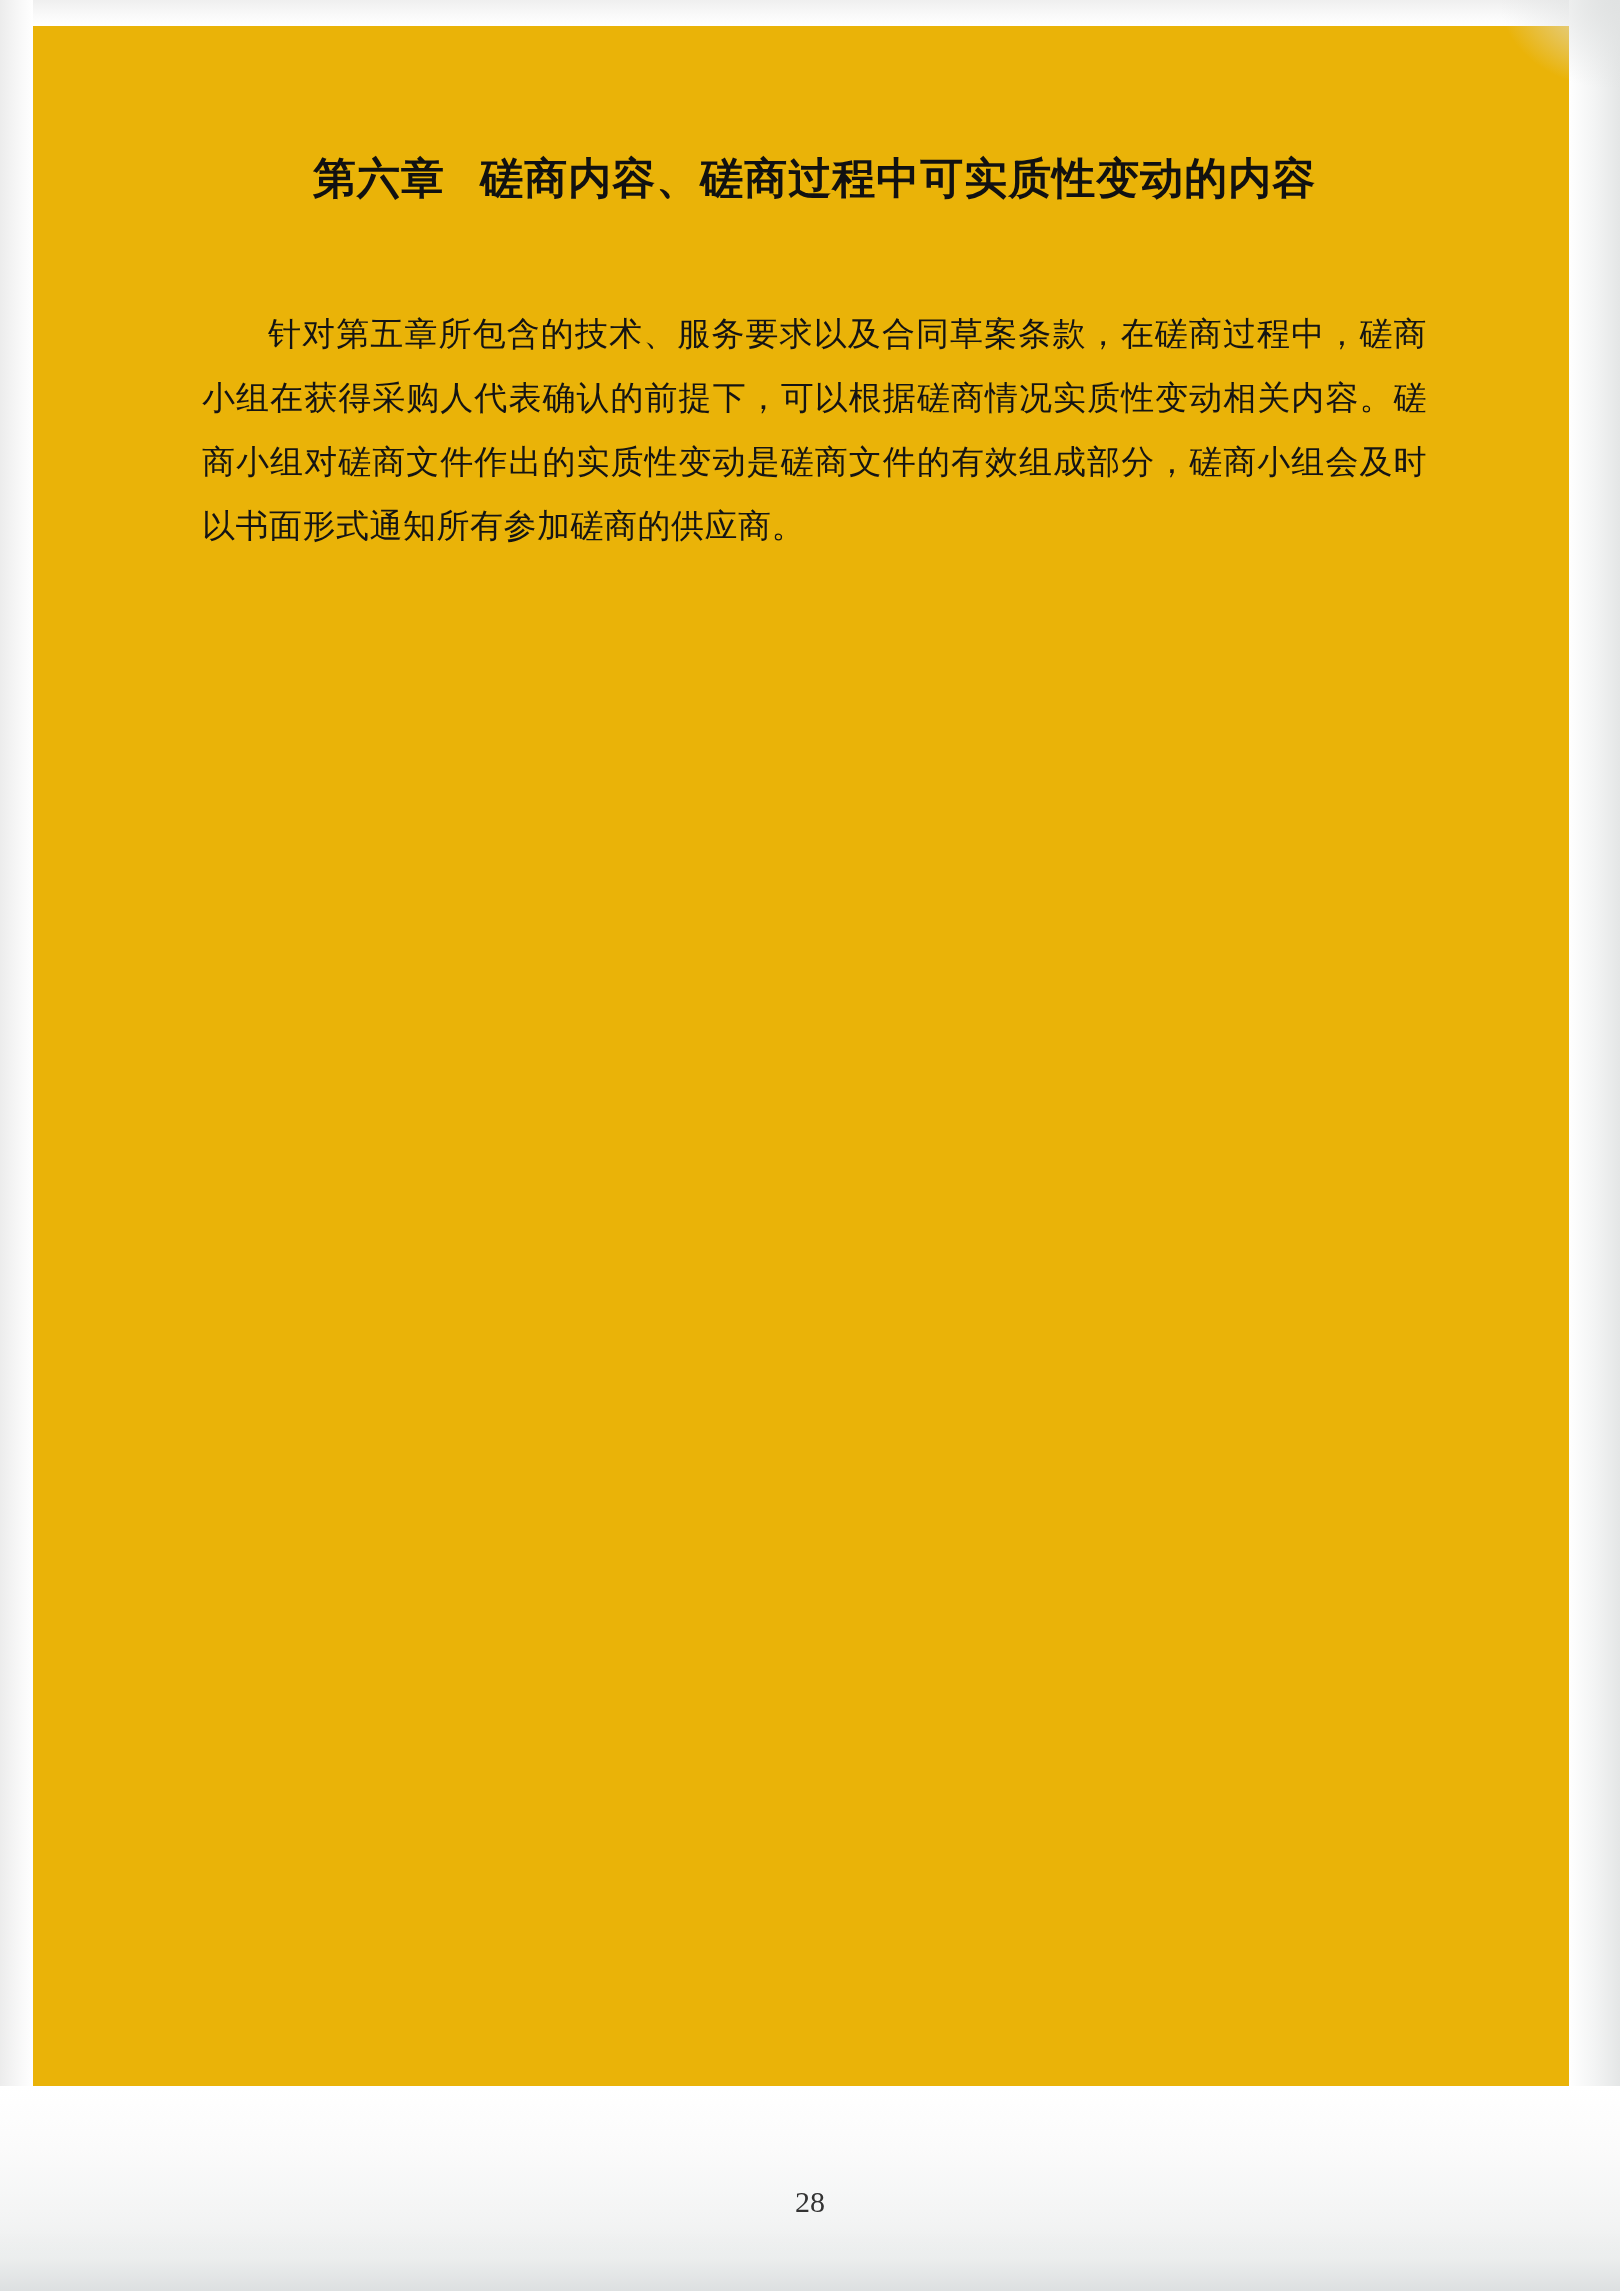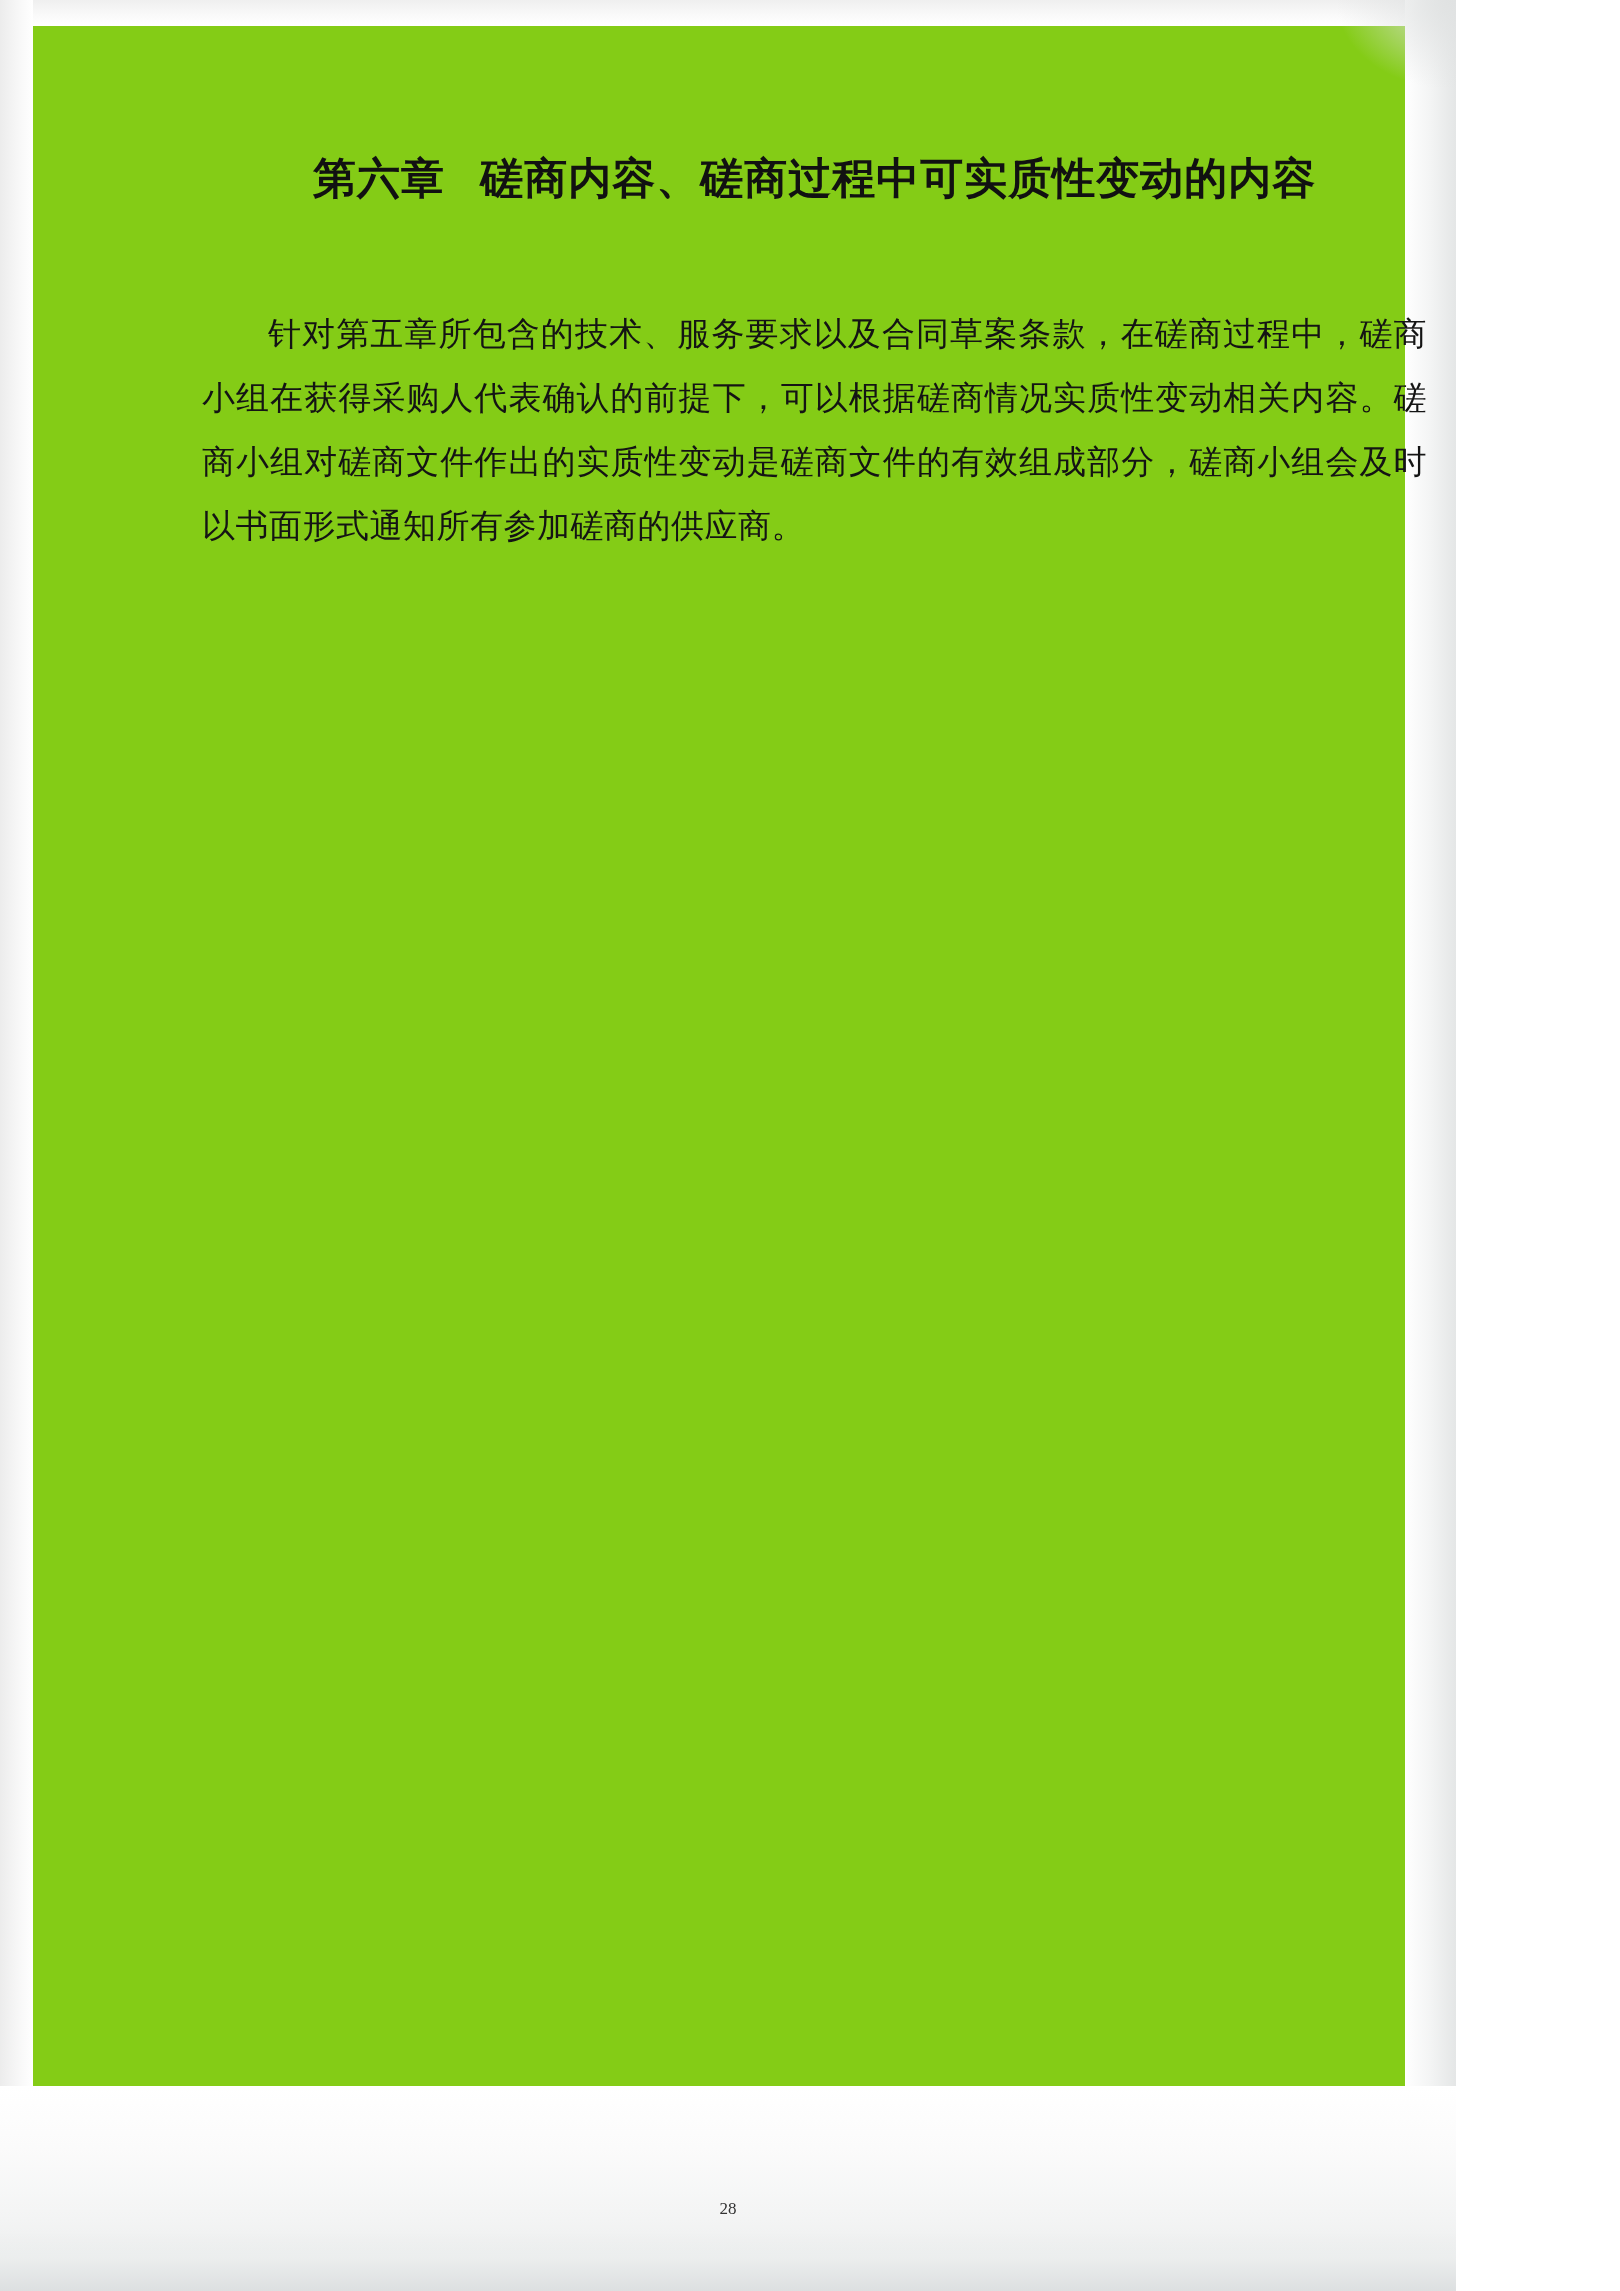--- a/index.html
+++ b/index.html
@@ -2,23 +2,23 @@
 <html><head>
 <meta charset="utf-8">
 <style>
   html, body {
     margin: 0;
     padding: 0;
     background: #ffffff;
   }
   .page {
     position: relative;
-    width: 1456px;
+    width: 1620px;
     height: 2292px;
-    background: #84cc16;
+    background: #eab308;
     overflow: hidden;
     font-family: "Liberation Serif", "DejaVu Serif", serif;
     color: #1a1a1a;
   }
 
   
   .scan-edge-top {
     position: absolute;
     top: 0; left: 0; right: 0;
     height: 25.5px;
@@ -89,21 +89,21 @@
     color: #141414;
     letter-spacing: 0.5px;
   }
 
   .page-number {
     position: absolute;
     left: 0;
     right: 0;
     bottom: 73px;
     text-align: center;
-    font-size: 17px;
+    font-size: 30px;
     color: #333333;
     font-family: "Liberation Serif", "DejaVu Serif", serif;
   }
 </style>
 </head>
 <body>
 
 <div class="page">
 
   <div class="scan-edge-top"></div>

